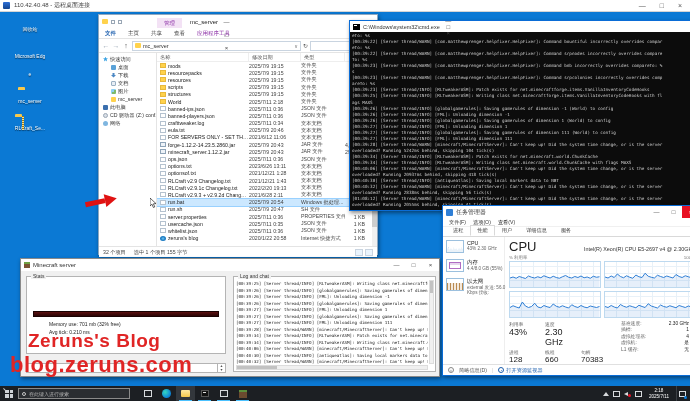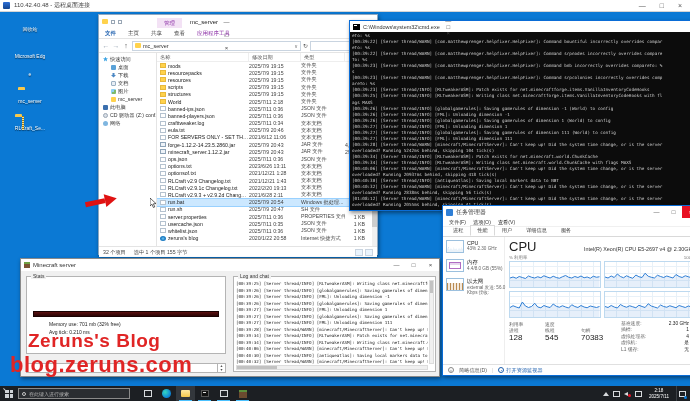--- a/index.html
+++ b/index.html
@@ -788,28 +788,32 @@
                   <polyline class="line" points="0.0,17.4 3.4,18.6 6.9,16.2 10.3,18.0 13.8,19.2 17.2,15.0 20.7,17.1 24.1,18.3 27.6,16.5 31.0,17.7 34.5,18.9 37.9,15.9 41.4,17.4 44.8,18.6 48.3,14.1 51.7,16.8 55.2,18.0 58.6,19.2 62.1,15.6 65.5,17.4 69.0,18.3 72.4,16.5 75.9,17.7 79.3,18.9 82.8,16.2 86.2,17.4 89.7,18.6 93.1,16.8 96.6,18.0 100.0,17.4"></polyline>
                 </svg>
               </div>
           </div>
           <div class="tm-stats">
             <div class="tm-left">
               <div class="lbl-row">
                 <span>利用率</span>
                 <span>速度</span>
               </div>
+              <div class="val-row">
+                <span>43%</span>
+                <span>2.30 GHz</span>
+              </div>
               <div class="lbl-row">
                 <span>进程</span>
                 <span>线程</span>
                 <span>句柄</span>
               </div>
               <div class="val-row mid">
                 <span>128</span>
-                <span>545</span>
+                <span>660</span>
                 <span>70383</span>
               </div>
 
             </div>
             <div class="tm-right">
   <div class="kv">
     <span class="k">基准速度:</span>
     <span class="v">2.30 GHz</span>
   </div>
 

